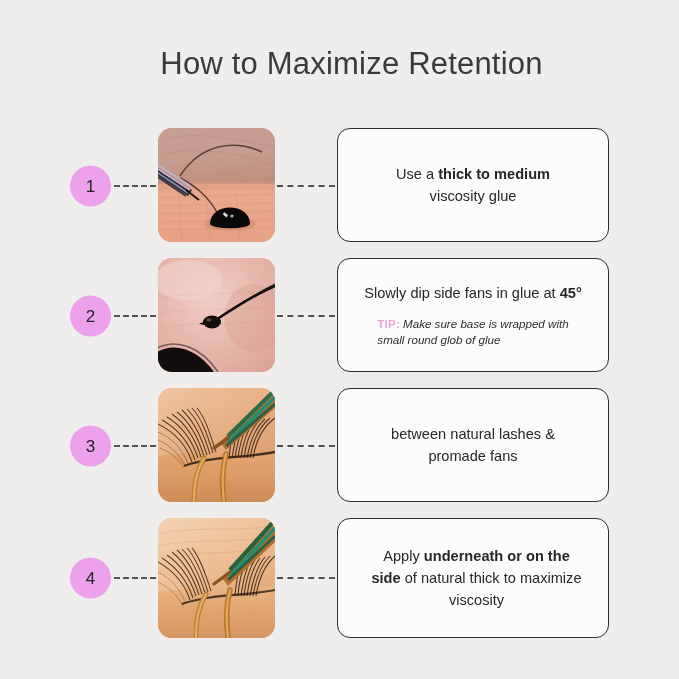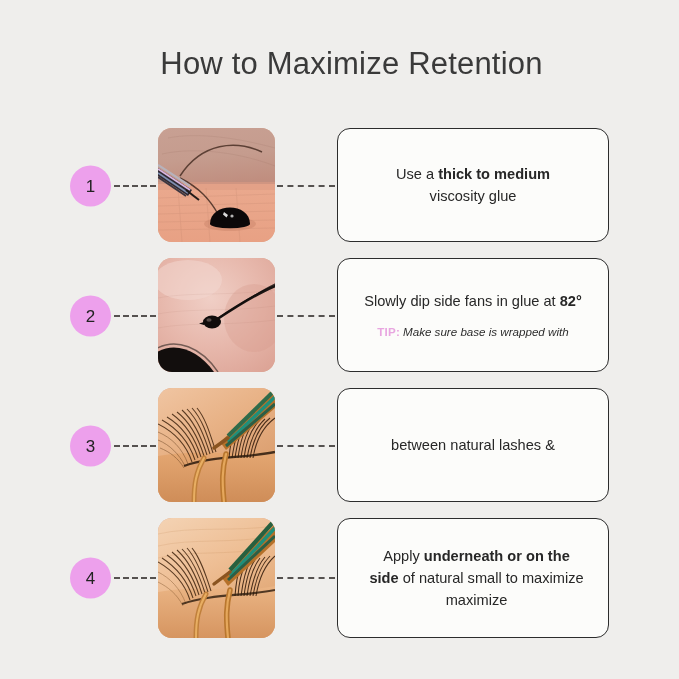--- a/index.html
+++ b/index.html
@@ -252,26 +252,27 @@
 
         <path d="M-4 96 C 16 82, 40 92, 56 114 L -4 114 Z" fill="#120e0d"></path>
         <path d="M-4 92 C 18 78, 44 90, 60 114" stroke="#2a211e" stroke-width="1.4" fill="none" opacity="0.6"></path>
       </svg>
     </div>
 
     <div class="dash right"></div>
 
     <div class="card">
       <div class="card-line">
-        <span>Slowly dip side fans in glue at </span><b>82°</b>
+        <span>Slowly dip side fans in glue at </span><b>45°</b>
       </div>
       <div class="tip-block">
         <div class="tip-line">
           <span class="tip-label">TIP:</span><span>Make sure base is wrapped with</span>
         </div>
+        <div class="tip-line">small round glob of glue</div>
       </div>
     </div>
   </div>
 
   <div class="step-row r3">
     <div class="num-badge">
       <span>3</span>
     </div>
     <div class="dash left"></div>
 
@@ -334,20 +335,21 @@
           <path d="M117 16 L68 58" stroke="#2c5f46" stroke-width="3" fill="none"></path>
           <path d="M70 50 L56 60" stroke="#8a5420" stroke-width="3.4" fill="none" stroke-linecap="round"></path>
         </g>
       </svg>
     </div>
 
     <div class="dash right"></div>
 
     <div class="card">
       <div class="card-line">between natural lashes &amp;</div>
+      <div class="card-line">promade fans</div>
     </div>
   </div>
 
   <div class="step-row r4">
     <div class="num-badge">
       <span>4</span>
     </div>
     <div class="dash left"></div>
 
     <div class="photo">
@@ -415,19 +417,19 @@
       </svg>
     </div>
 
     <div class="dash right"></div>
 
     <div class="card">
       <div class="card-line">
         <span>Apply </span><b>underneath or on the</b>
       </div>
       <div class="card-line">
-        <b>side</b><span> of natural small to maximize</span>
-      </div>
-      <div class="card-line">maximize</div>
+        <b>side</b><span> of natural thick to maximize</span>
+      </div>
+      <div class="card-line">viscosity</div>
     </div>
   </div>
 
 </div>
 
 </body></html>

